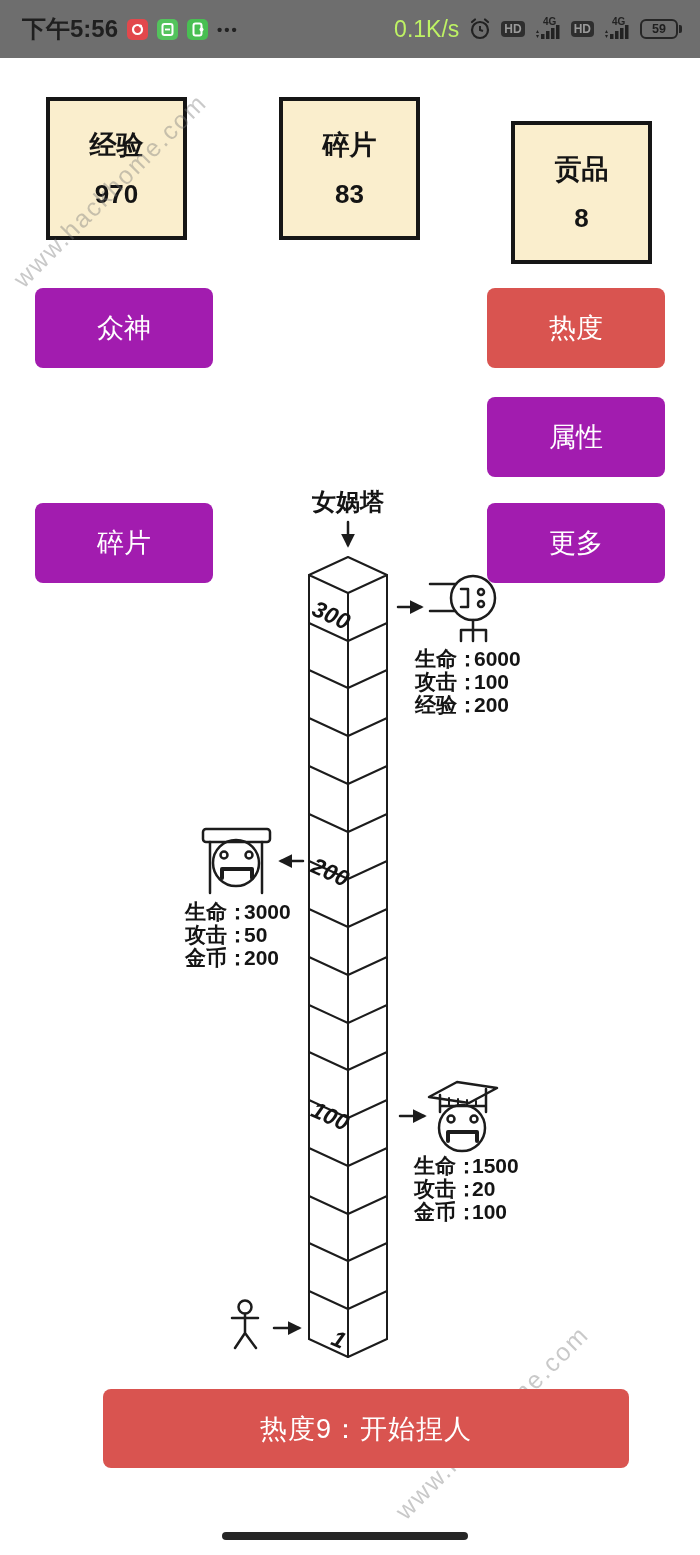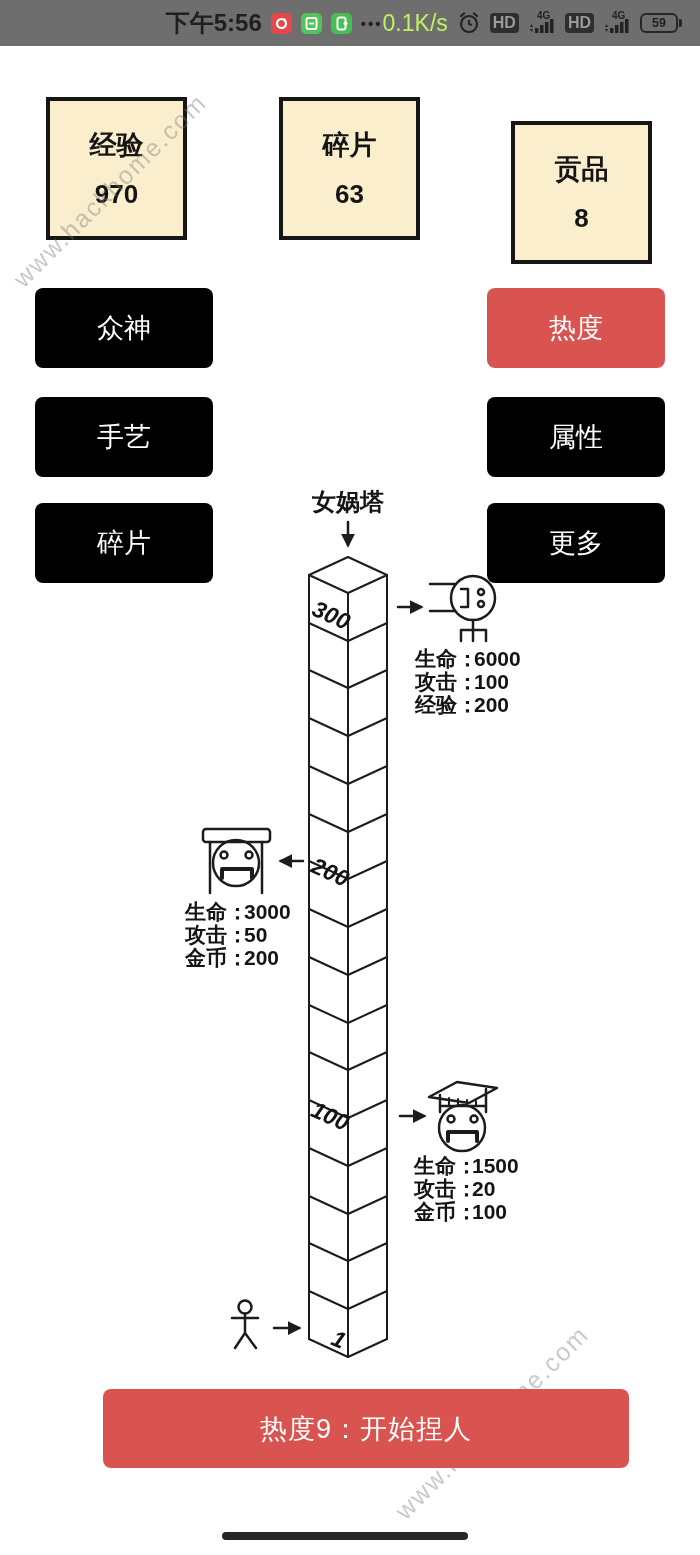--- a/index.html
+++ b/index.html
@@ -1,47 +1,47 @@
 <!DOCTYPE html>
 <html><head>
 <meta charset="utf-8">
 <style>
   html,body{margin:0;padding:0;background:#ccc;}
   *{box-sizing:border-box;font-family:"Liberation Sans","DejaVu Sans",sans-serif;}
   .screen{position:relative;width:700px;height:1555px;background:#ffffff;overflow:hidden;margin:0 auto;}
 
   
-  .status-bar{position:absolute;left:0;top:0;width:700px;height:46px;background:#6E6E6E;
-    display:flex;align-items:center;justify-content:flex-end;padding:0 22px;color:#222;}
+  .status-bar{position:absolute;left:0;top:0;width:700px;height:58px;background:#6E6E6E;
+    display:flex;align-items:center;justify-content:space-between;padding:0 22px;color:#222;}
   .sb-left,.sb-right{display:flex;align-items:center;gap:9px;}
   .sb-time{font-size:24px;font-weight:600;color:#1f1f1f;}
   .app-icon{width:21px;height:21px;border-radius:5px;display:flex;align-items:center;justify-content:center;}
   .app-icon.red{background:#E2484C;}
   .app-icon.green1{background:#53C35C;}
   .app-icon.green2{background:#48BF52;}
   .sb-dots{font-size:15px;letter-spacing:2px;color:#222;font-weight:bold;}
   .sb-speed{font-size:23px;color:#bef264;}
-  .hd-badge{background:#2E2E2E;color:#9a9a9a;font-size:16px;font-weight:bold;
+  .hd-badge{background:#2E2E2E;color:#9a9a9a;font-size:12px;font-weight:bold;
     border-radius:4px;padding:2px 3px;line-height:1;}
   .battery{position:relative;width:38px;height:20px;border:2.5px solid #262626;border-radius:6px;
     display:flex;align-items:center;justify-content:center;font-size:12.5px;font-weight:600;color:#1f1f1f;}
   .battery:after{content:"";position:absolute;right:-6px;top:4px;width:3.5px;height:8px;background:#262626;border-radius:0 2px 2px 0;}
 
   
   .res-box{position:absolute;top:97px;width:141px;height:143px;background:#FAEECD;
     border:4px solid #161616;display:flex;flex-direction:column;align-items:center;justify-content:space-evenly;
     padding:10px 0;}
   .res-box .lbl{font-size:27px;font-weight:bold;color:#141414;}
   .res-box .val{font-size:26px;font-weight:bold;color:#141414;}
   .res-1{left:46px;} .res-2{left:279px;} .res-3{left:511px;margin-top:24px;}
 
   
   .menu-btn{position:absolute;width:178px;height:80px;border-radius:8px;border:none;
     display:flex;align-items:center;justify-content:center;color:#fff;font-size:27px;cursor:pointer;z-index:2;}
-  .menu-btn.blue{background:#000000;}
+  .menu-btn.blue{background:#a21caf;}
   .menu-btn.red{background:#D95450;}
   .col-l{left:35px;} .col-r{left:487px;}
   .row-1{top:288px;} .row-2{top:397px;} .row-3{top:503px;}
 
   
   .tower-svg{position:absolute;left:150px;top:478px;width:420px;height:895px;z-index:2;}
   .tower-svg .ink{stroke:#1C1C1C;stroke-width:2.5;fill:none;stroke-linecap:round;stroke-linejoin:round;}
   .tower-svg .thin{stroke-width:2;}
   .tower-svg .mouth{stroke-width:4;}
   .tower-svg text{fill:#141414;}
@@ -119,29 +119,28 @@
       </span>
     </div>
   </div>
 
   <div class="res-box res-1">
     <span class="lbl">经验</span>
     <span class="val">970</span>
   </div>
   <div class="res-box res-2">
     <span class="lbl">碎片</span>
-    <span class="val">63</span>
+    <span class="val">83</span>
   </div>
   <div class="res-box res-3">
     <span class="lbl">贡品</span>
     <span class="val">8</span>
   </div>
 
   <button class="menu-btn blue col-l row-1">众神</button>
-  <button class="menu-btn blue col-l row-2">手艺</button>
   <button class="menu-btn blue col-l row-3">碎片</button>
   <button class="menu-btn red  col-r row-1">热度</button>
   <button class="menu-btn blue col-r row-3">更多</button>
   <button class="menu-btn blue col-r row-2">属性</button>
 
   <svg class="tower-svg" viewBox="150 478 420 895">
     <defs>
       <marker id="arr" viewBox="0 0 10 10" refX="8" refY="5" markerWidth="5.5" markerHeight="5.5" orient="auto-start-reverse">
         <path d="M0,0 L10,5 L0,10 Z" fill="#1C1C1C"></path>
       </marker>

